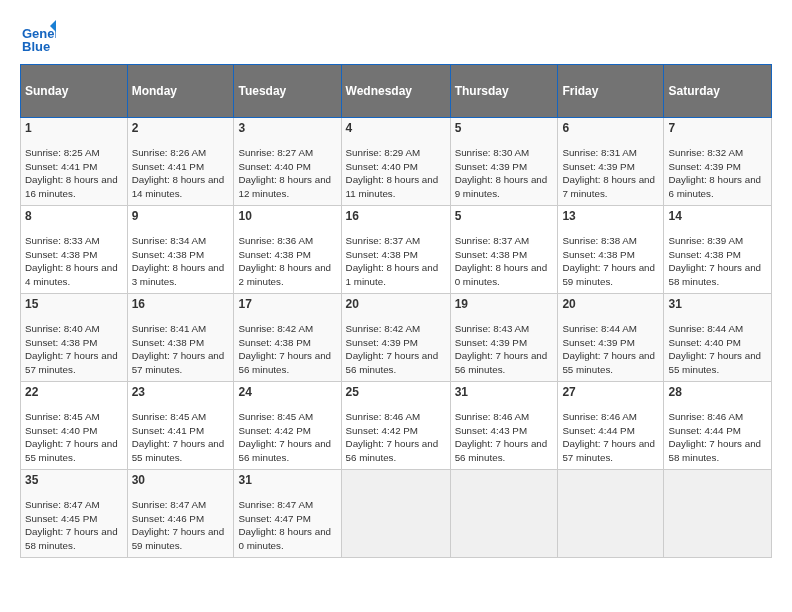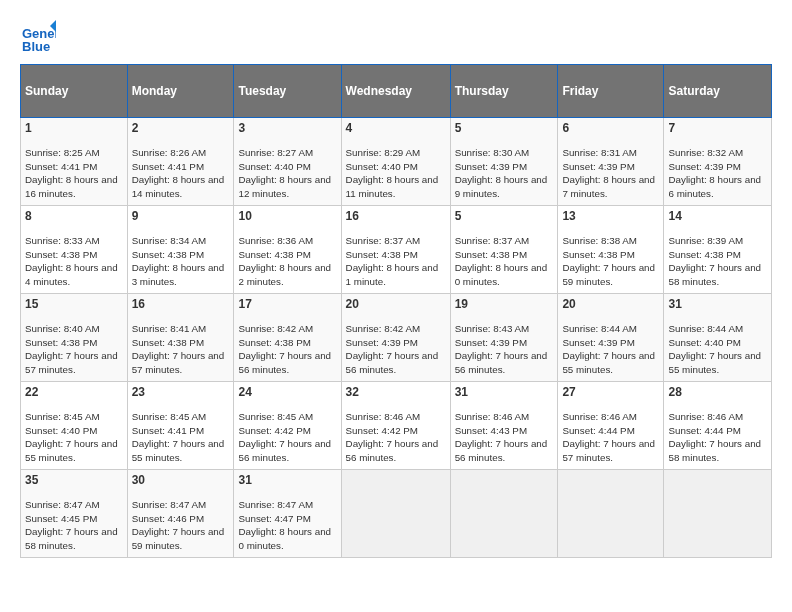--- a/index.html
+++ b/index.html
@@ -215,21 +215,21 @@
           </td>
           <td>
             <span class="day-num">23</span>
             <div class="day-info">Sunrise: 8:45 AM<br>Sunset: 4:41 PM<br>Daylight: 7 hours and 55 minutes.</div>
           </td>
           <td>
             <span class="day-num">24</span>
             <div class="day-info">Sunrise: 8:45 AM<br>Sunset: 4:42 PM<br>Daylight: 7 hours and 56 minutes.</div>
           </td>
           <td>
-            <span class="day-num">32</span>
+            <span class="day-num">25</span>
             <div class="day-info">Sunrise: 8:46 AM<br>Sunset: 4:42 PM<br>Daylight: 7 hours and 56 minutes.</div>
           </td>
           <td>
             <span class="day-num">31</span>
             <div class="day-info">Sunrise: 8:46 AM<br>Sunset: 4:43 PM<br>Daylight: 7 hours and 56 minutes.</div>
           </td>
           <td>
             <span class="day-num">27</span>
             <div class="day-info">Sunrise: 8:46 AM<br>Sunset: 4:44 PM<br>Daylight: 7 hours and 57 minutes.</div>
           </td>

